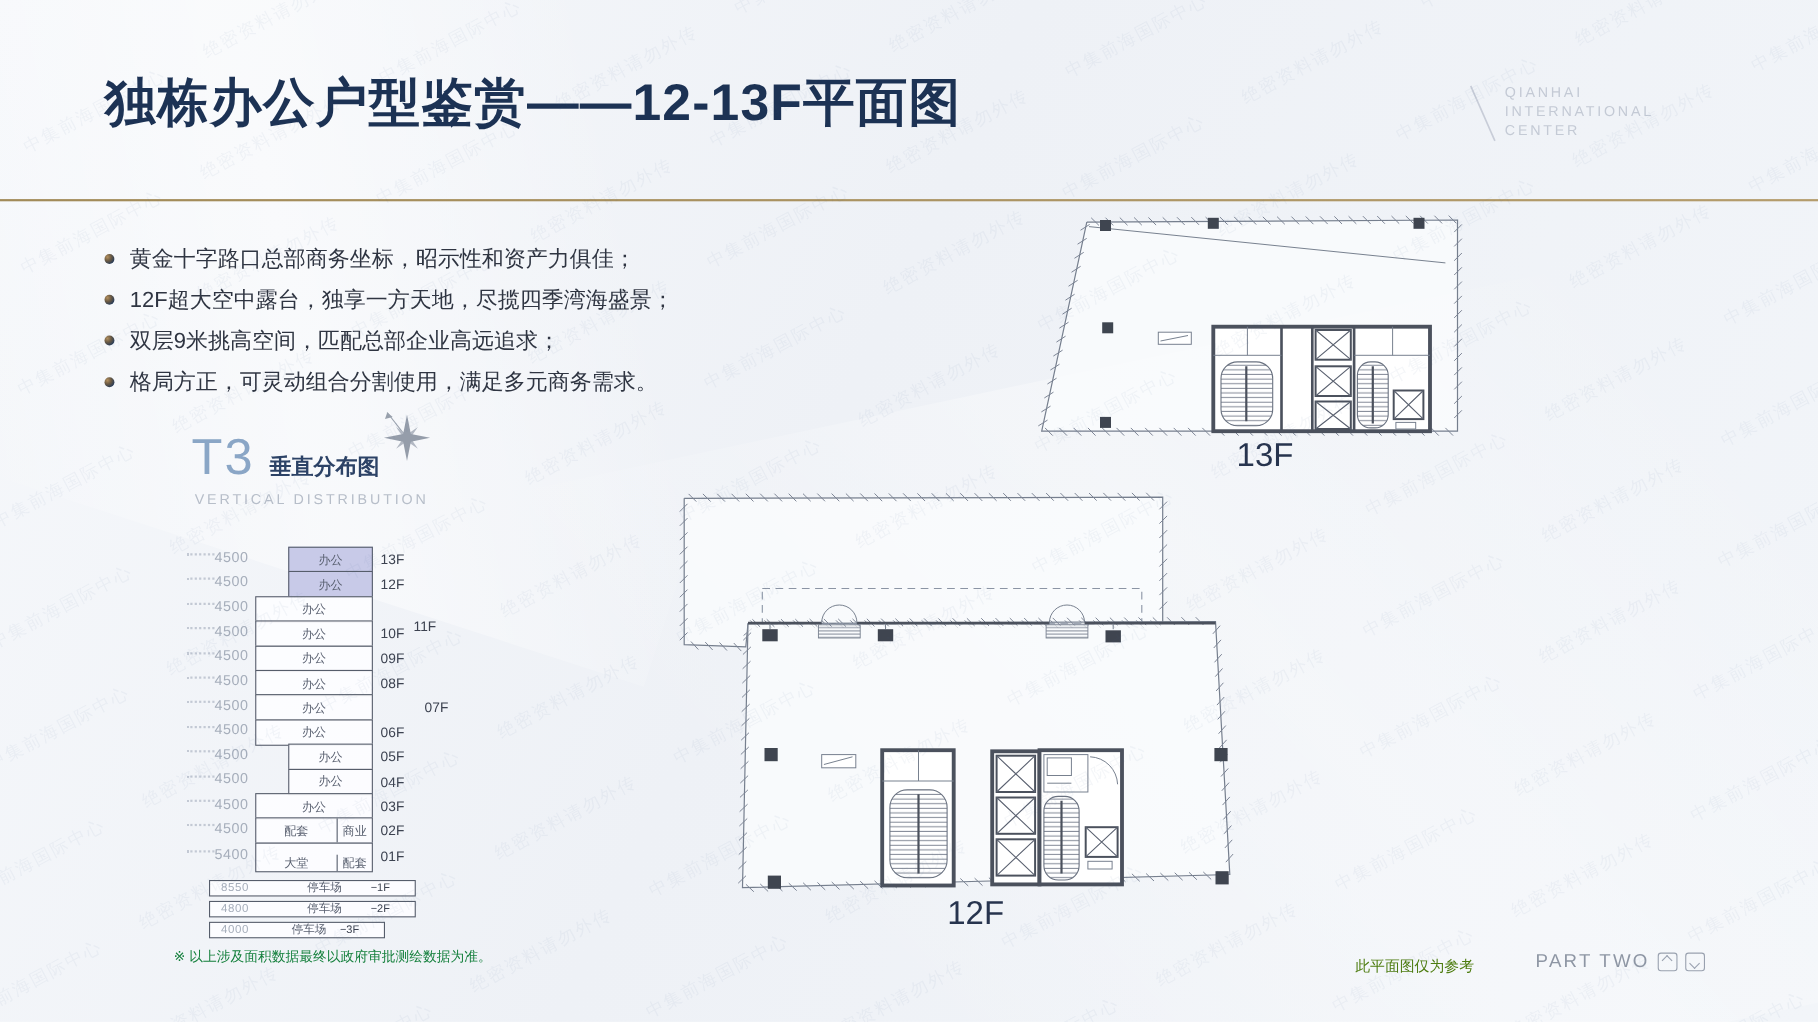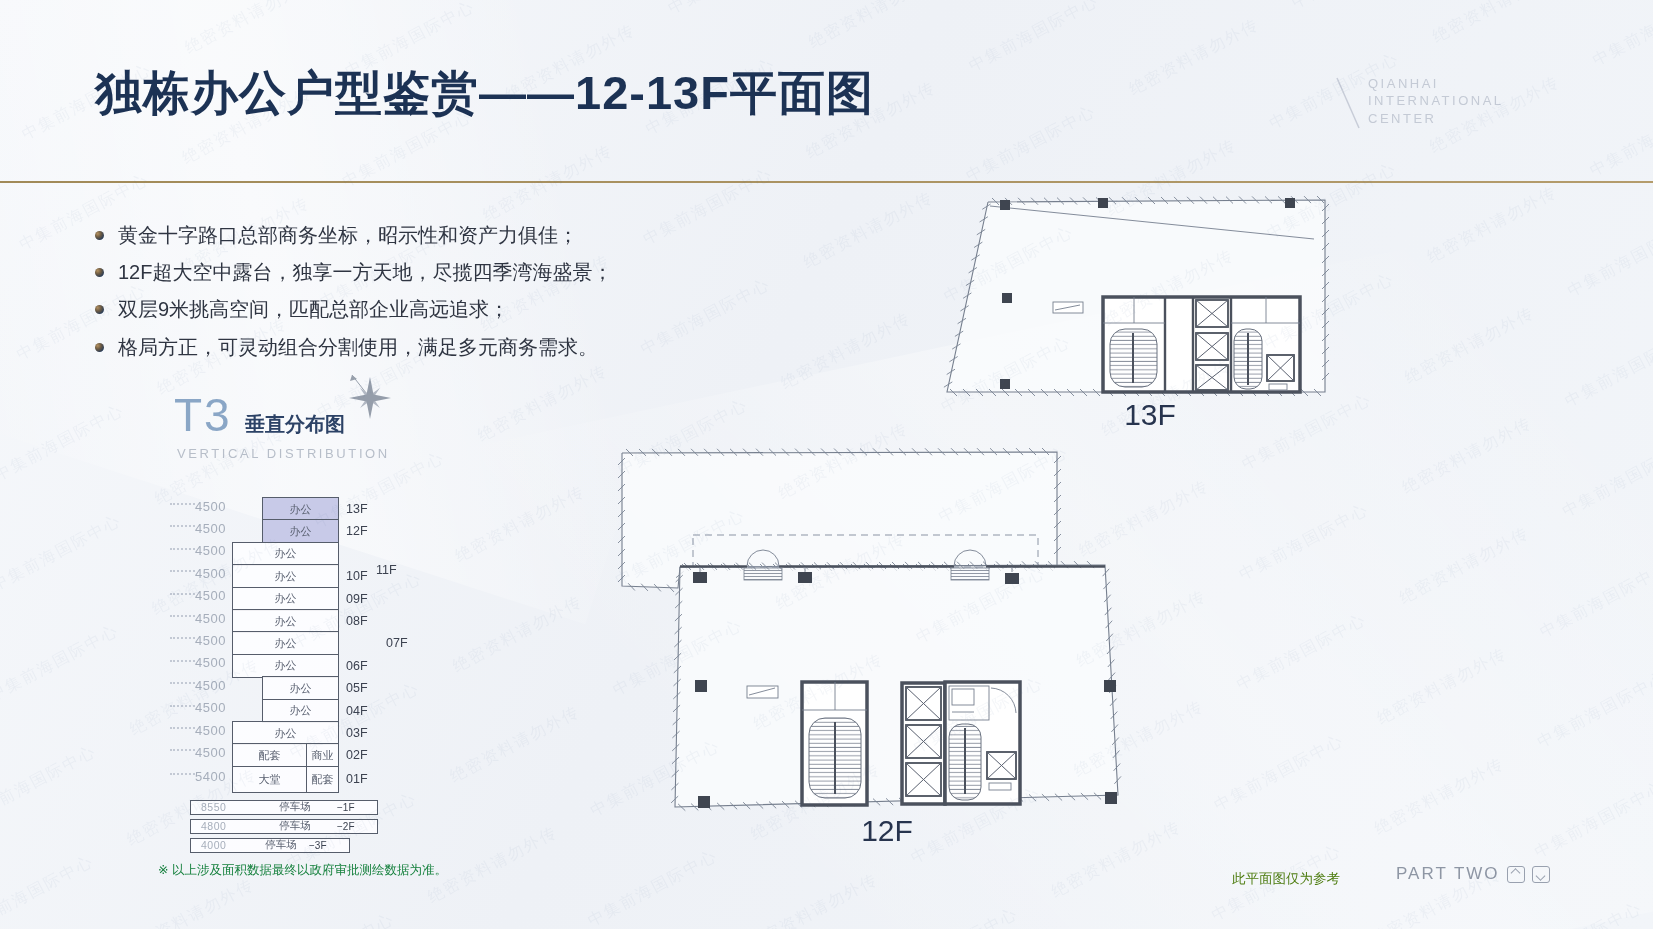--- a/index.html
+++ b/index.html
@@ -185,21 +185,21 @@
     </div>
     <div class="d-box" style="left: 62px; top: 283.4px; width: 107px; height: 24px;">
       <div class="cell">配套</div>
       <div class="cell c2">商业</div>
     </div>
     <div class="d-f" style="left: 176px; top: 283.4px; height: 24px; line-height: 24px;">02F</div>
     <div class="d-h" style="left: 0px; top: 302.8px; width: 56px; height: 27px;">
       <div class="dots"></div>
       <div class="num">5400</div>
     </div>
-    <div class="d-box" style="left: 62px; top: 305.8px; width: 107px; height: 27px;">
+    <div class="d-box" style="left: 62px; top: 305.8px; width: 107px; height: 27px; align-items: flex-end;">
       <div class="cell">大堂</div>
       <div class="cell c2">配套</div>
     </div>
     <div class="d-f" style="left: 176px; top: 305.8px; height: 27px; line-height: 27px;">01F</div>
     <div class="d-base" style="left: 20px; top: 339.8px; width: 188px; height: 15px;">
       <div class="b-num">8550</div>
       <div class="b-lab">停车场</div>
       <div class="b-fl">−1F</div>
     </div>
     <div class="d-base" style="left: 20px; top: 358.8px; width: 188px; height: 15px;">

